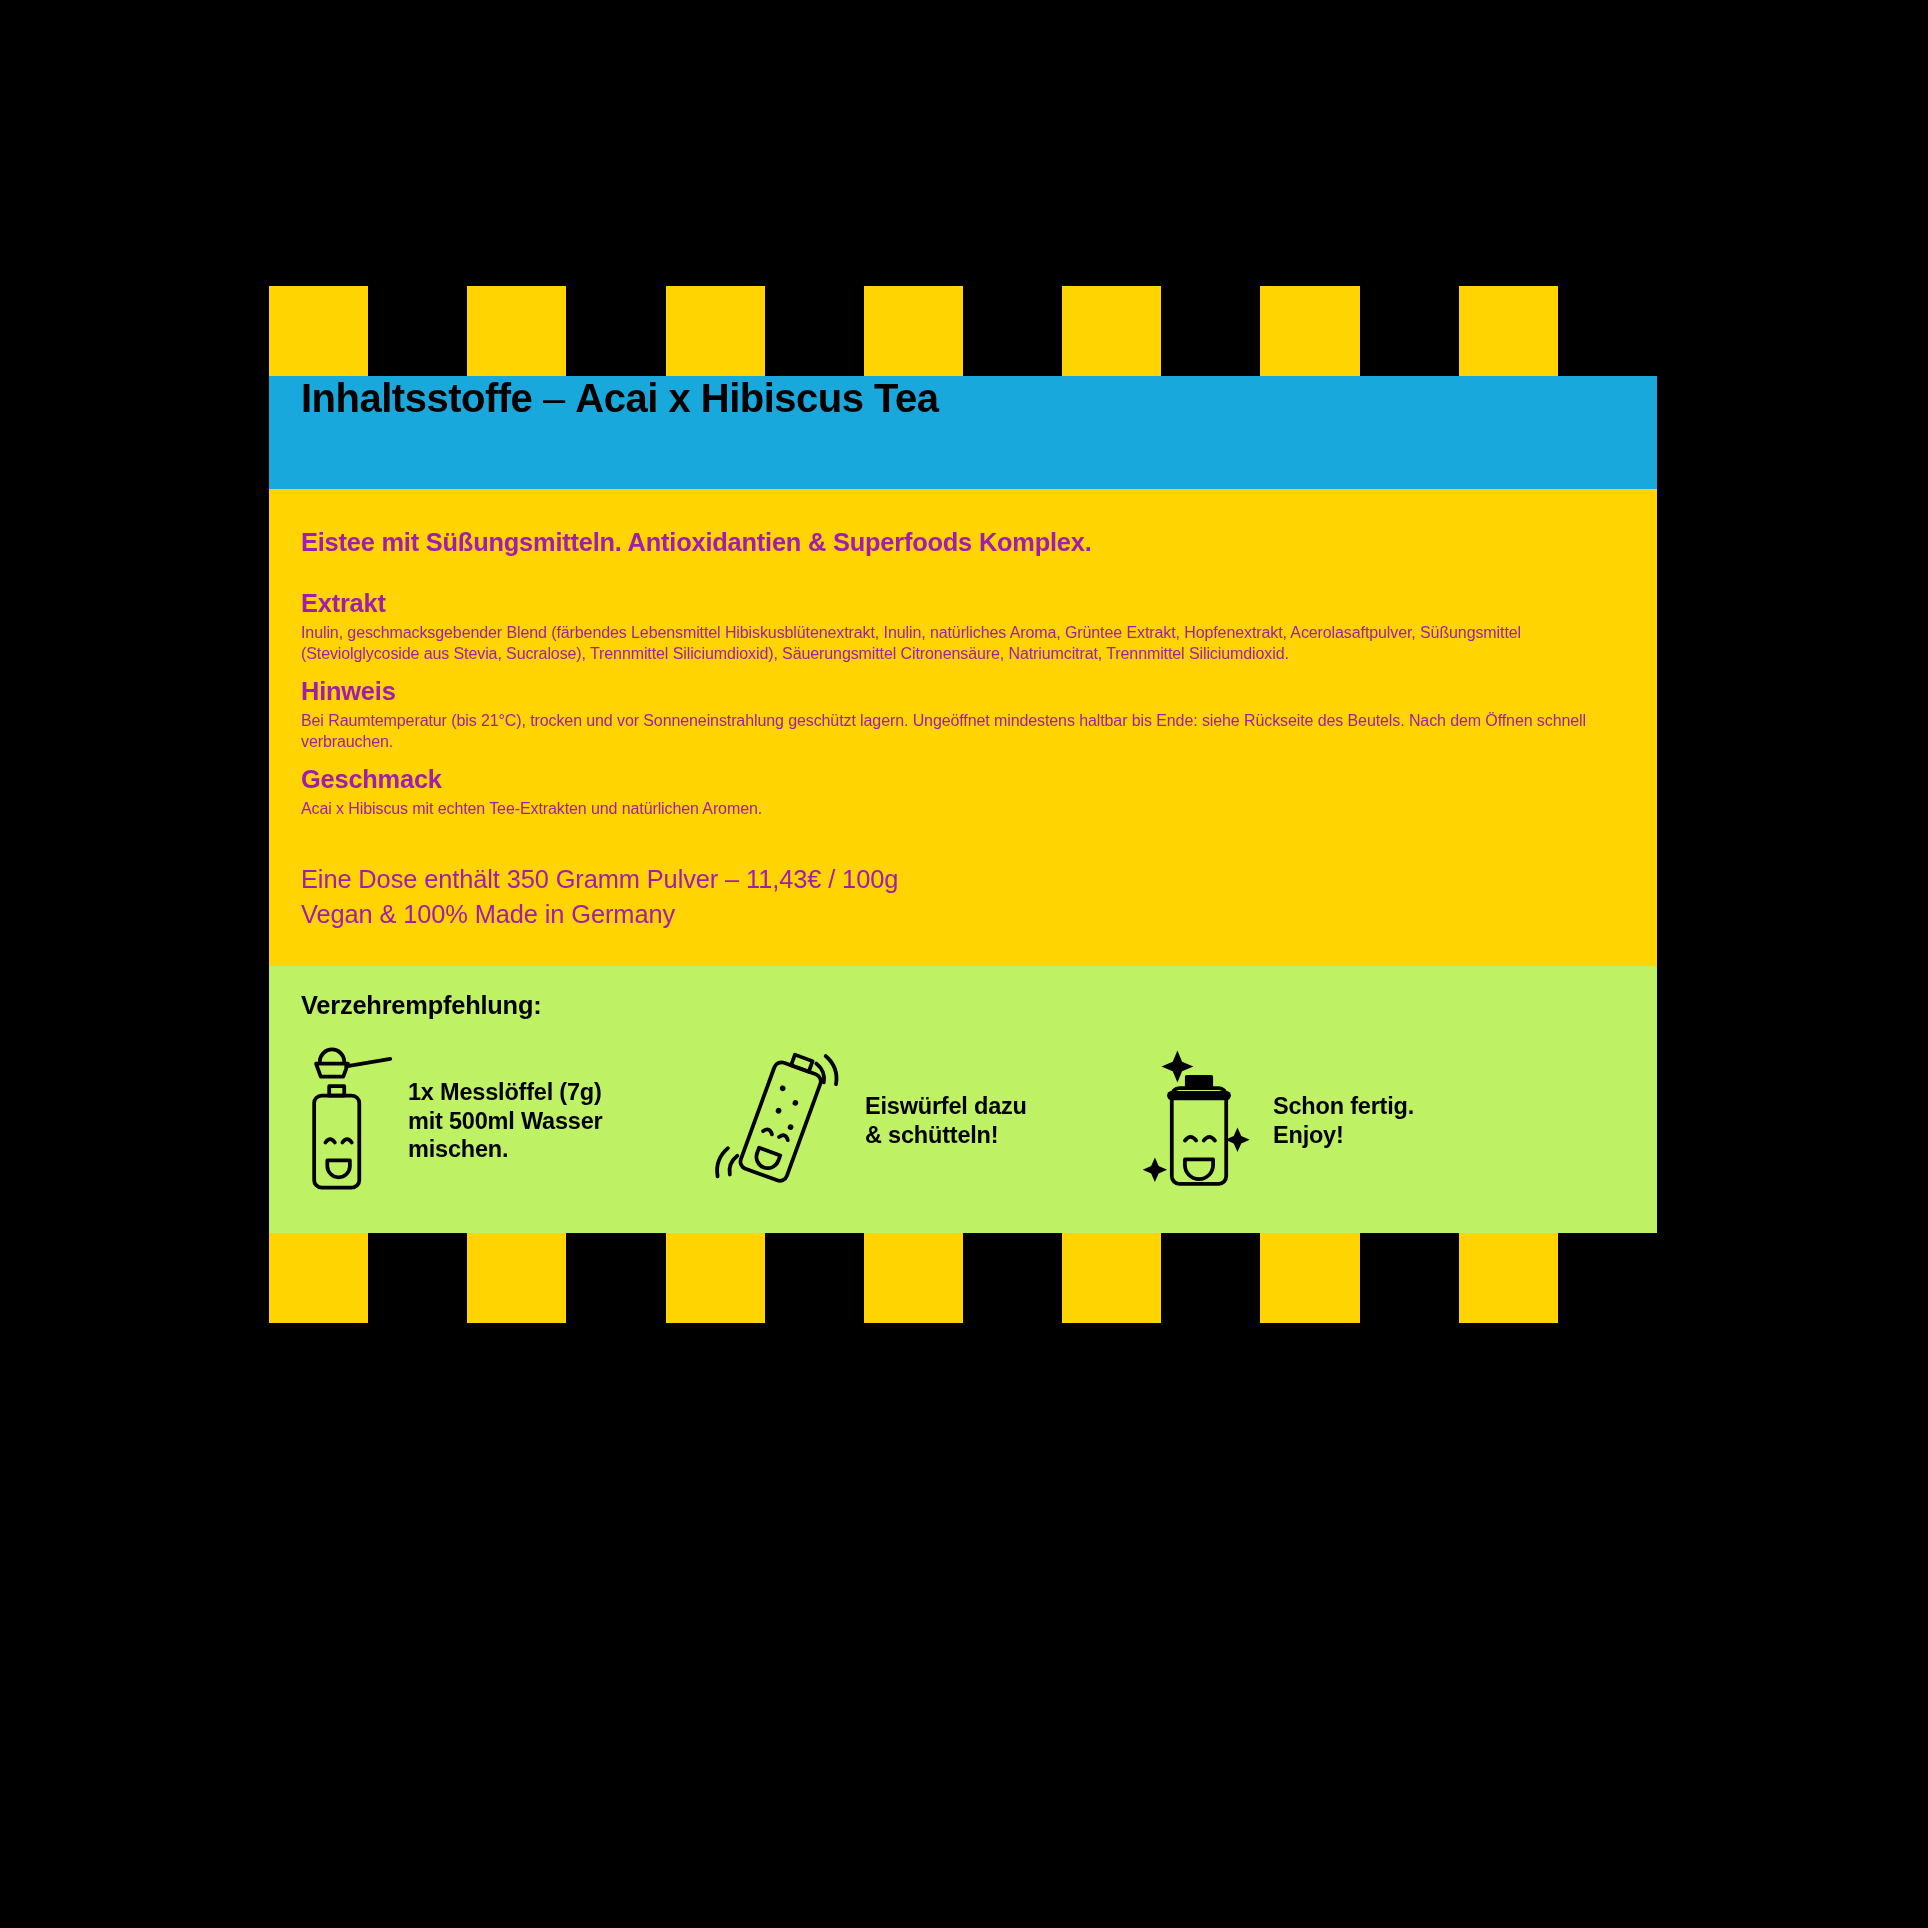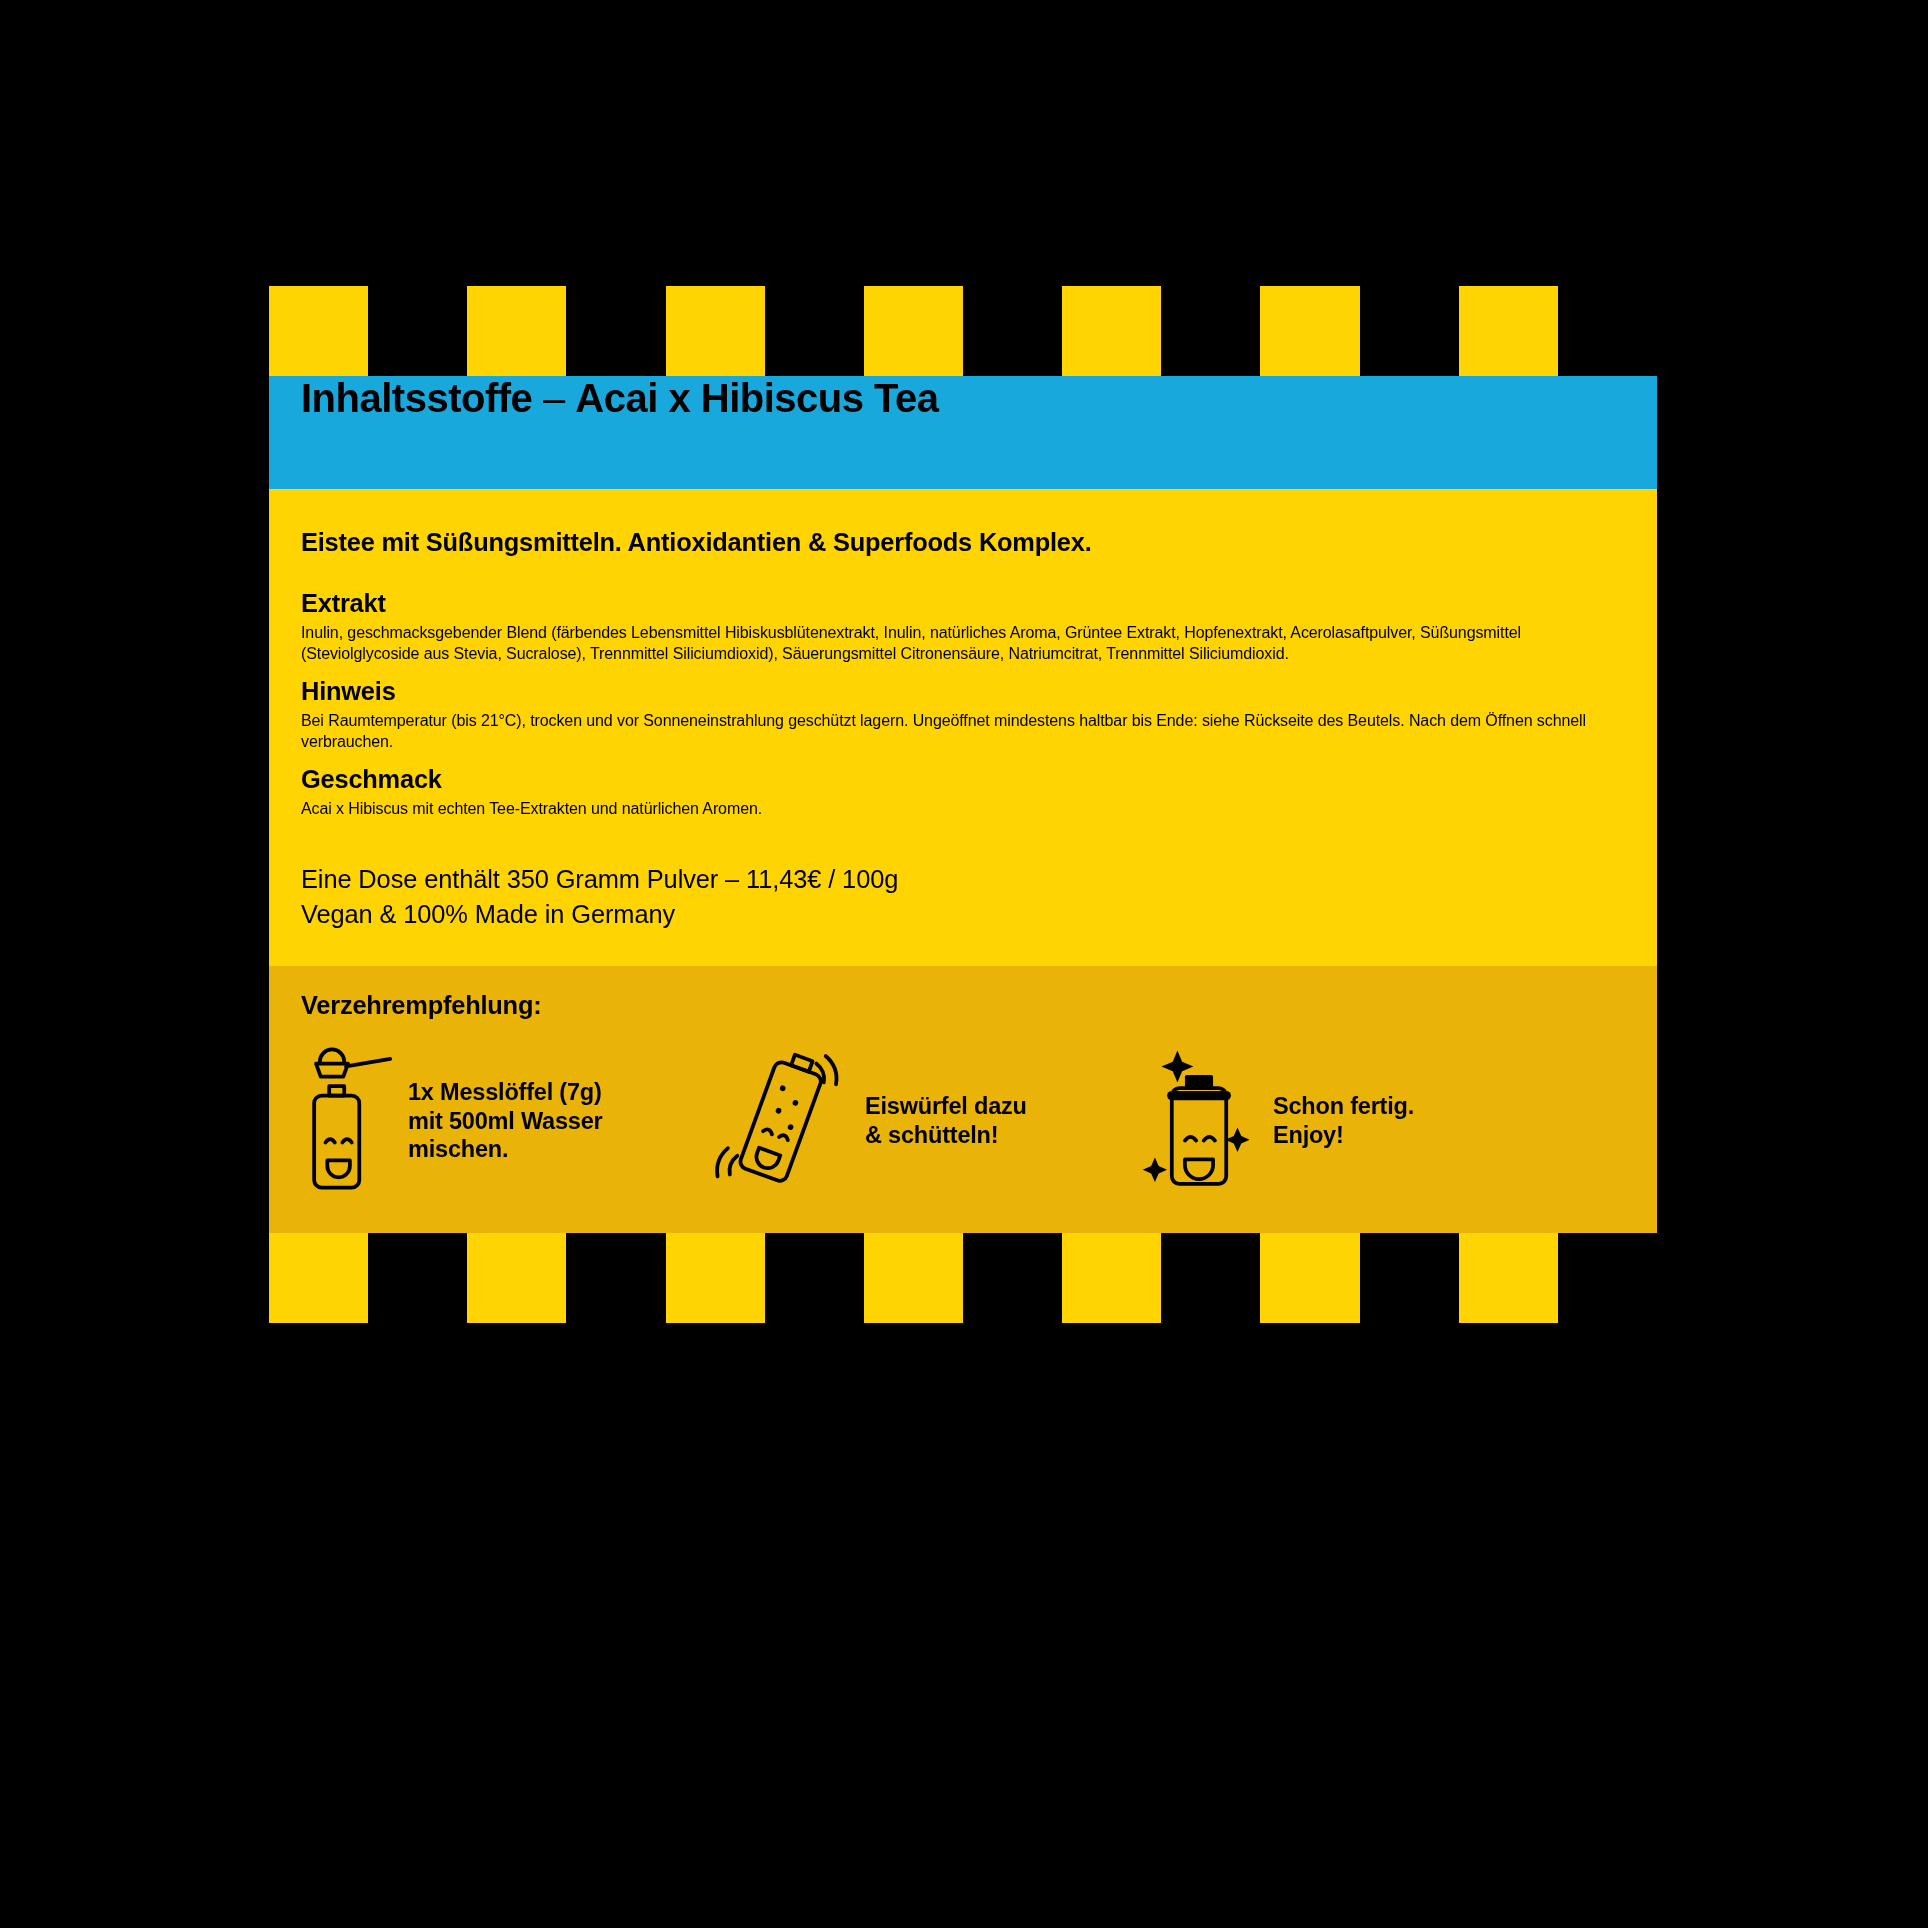--- a/index.html
+++ b/index.html
@@ -52,21 +52,21 @@
     white-space: nowrap;
   }
   .title-text .sep { font-weight: normal; }
 
   
   .body-yellow {
     width: 100%;
     background: #FFD400;
     box-sizing: border-box;
     padding: 28px 32px 34px 32px;
-    color: #000000;
+    color: #a21caf;
   }
   .lead {
     font-size: 25.4px;
     font-weight: bold;
     margin: 11.3px 0 32px 0;
     letter-spacing: -0.2px;
   }
   .sec-head {
     font-size: 25.4px;
     font-weight: bold;
@@ -84,21 +84,21 @@
   .footnotes {
     margin-top: 43px;
     font-size: 25.4px;
     line-height: 1.38;
     letter-spacing: -0.1px;
   }
 
   
   .body-blue {
     width: 100%;
-    background: #eab308;
+    background: #bef264;
     box-sizing: border-box;
     padding: 24.5px 32px 28px 32px;
     color: #000000;
   }
   .usage-title {
     font-size: 25.4px;
     font-weight: bold;
     margin-bottom: 17px;
     letter-spacing: -0.2px;
   }

